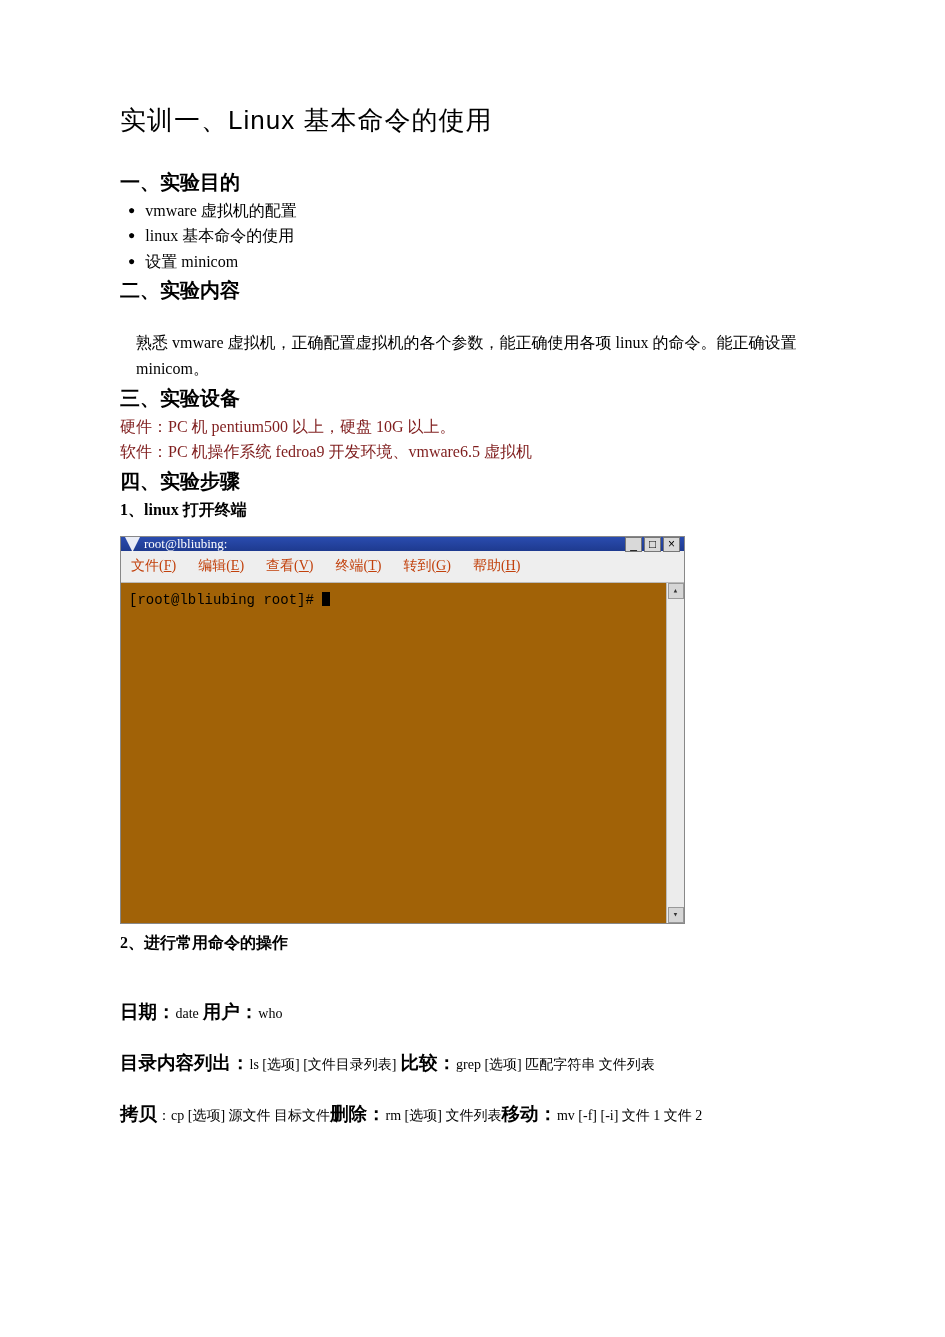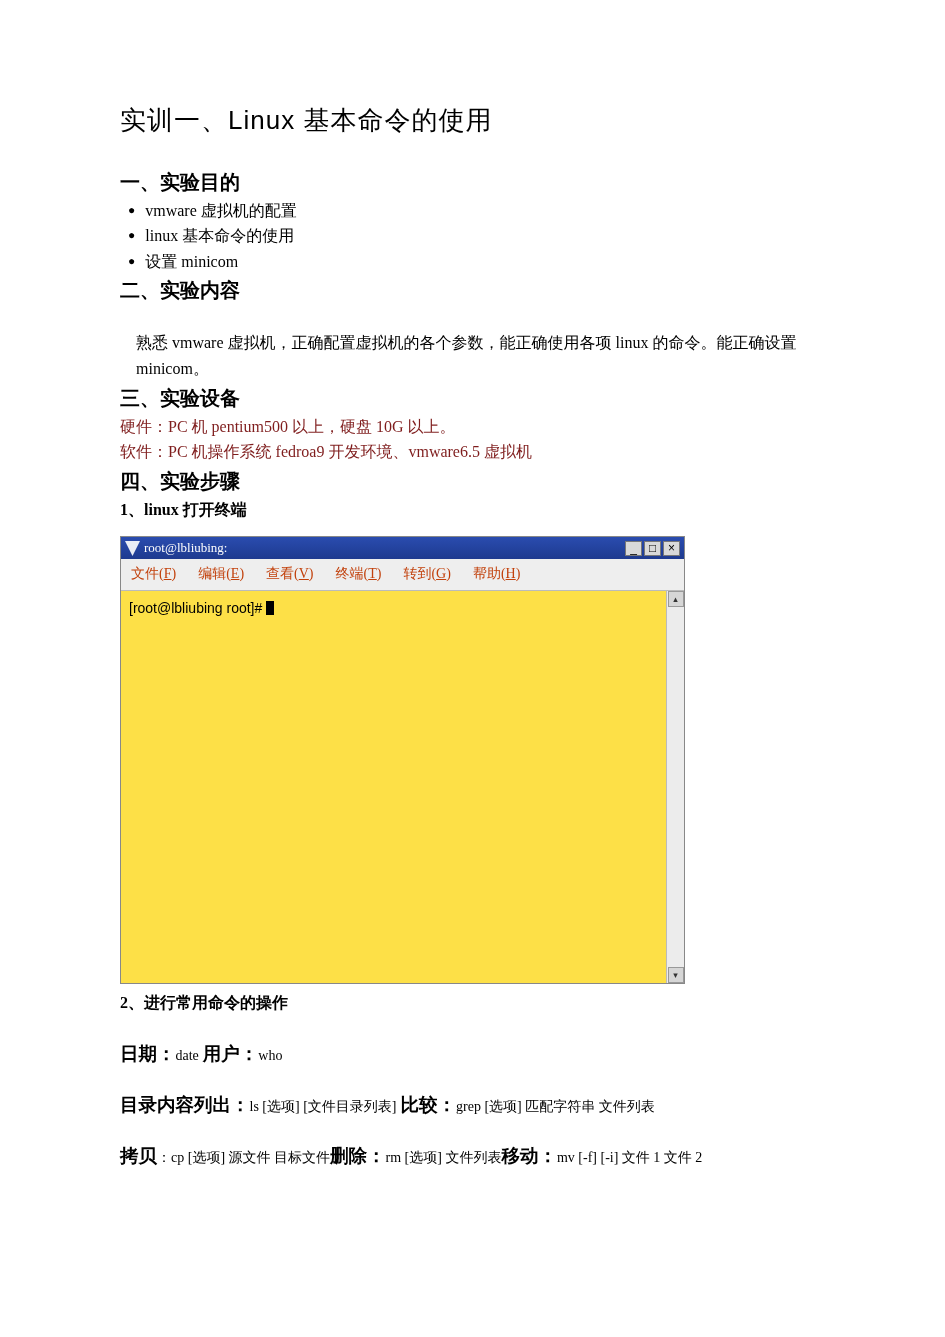--- a/index.html
+++ b/index.html
@@ -33,21 +33,21 @@
       margin: 14px 0 6px 0;
     }
     .win {
       width: 565px;
       border: 1px solid #888;
       background:#fff;
       font-family: "SimSun","宋体",serif;
       font-size:14px;
     }
     .titlebar{
-      height:22px;
+      height:14px;
       background: linear-gradient(#2a4caf,#1e3a8f);
       color:#fff;
       display:flex; align-items:center; padding:0 4px;
       font-size:13px;
     }
     .titlebar .ticon{
       width:15px;height:15px; margin-right:4px;
       background:#fff; clip-path: polygon(50% 0,100% 100%,0 100%);
       transform: rotate(180deg);
       opacity:.9;
@@ -60,37 +60,37 @@
     }
     .menubar{
       display:flex; gap:22px; padding:4px 10px;
       background:#eee;
       border-bottom:1px solid #bbb;
       color:#c2410c;
     }
     .underline{text-decoration:underline;}
     .termarea{
       position:relative;
-      background:#fde047;
-      height:392px;
+      background:#a16207;
+      height:340px;
       padding:6px 8px;
-      font-family:Liberation Sans, sans-serif;
+      font-family:Liberation Mono, monospace;
       font-size:14px;
       color:#000;
     }
     .scrollbar{
       position:absolute; right:0; top:0; bottom:0; width:18px;
       background:#ececec; border-left:1px solid #bbb;
       display:flex;flex-direction:column;justify-content:space-between;align-items:center;
     }
     .sbtn{
       width:16px;height:16px;background:#d6d6d6;border:1px solid #999;
       display:flex;align-items:center;justify-content:center;font-size:9px;color:#333;
     }
-    .cmd-block { margin-top:20px; line-height:2; font-size:16px; }
+    .cmd-block { margin-top:38px; line-height:2; font-size:16px; }
     .thick {
       font-family: "SimHei","Microsoft YaHei",sans-serif;
       font-weight:900;
       font-size:18.5px;
     }
     .mono-sm { font-size:14px; }
     .cursor{display:inline-block;width:8px;height:14px;background:#000;position:relative;top:2px;}
   </style>
 </head>
 <body>

